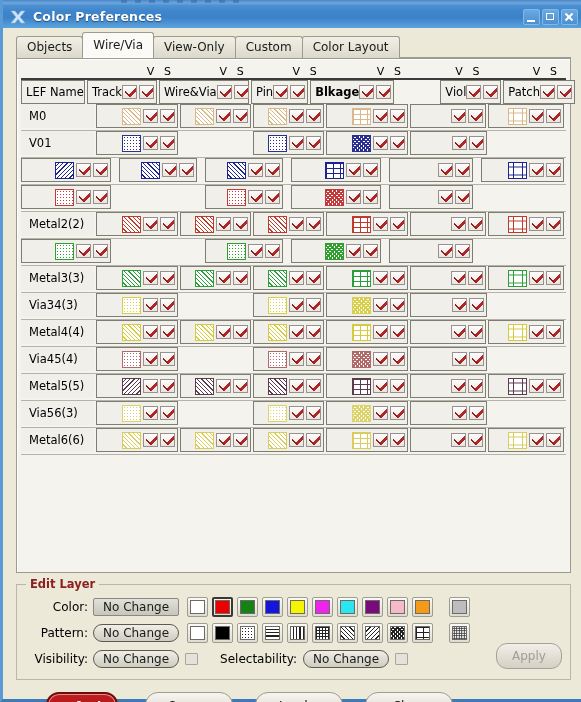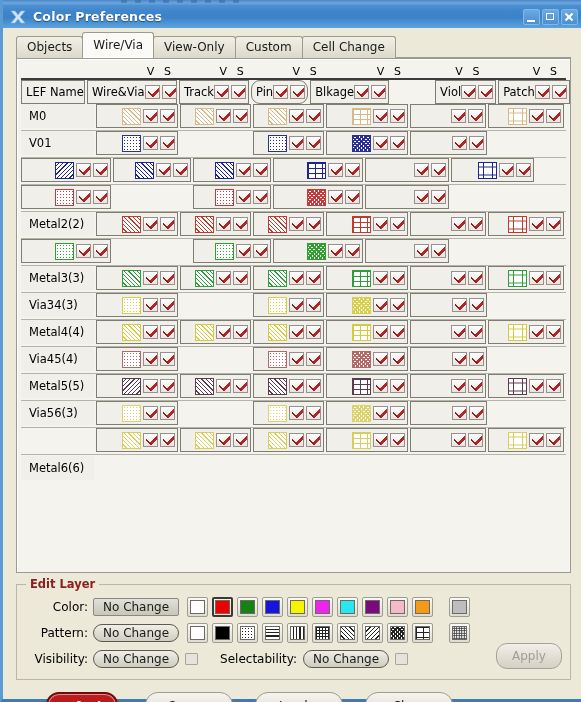--- a/index.html
+++ b/index.html
@@ -48,21 +48,21 @@
               box-shadow:inset 1px 1px 0 #fff;}
   .grid{position:absolute;left:4px;top:4px;width:545px;}
 
   .hdr-v-s{display:flex;height:15px;align-items:flex-end;}
   .vs-cell{display:flex;justify-content:flex-end;align-items:flex-end;font-size:11px;color:#000;
            padding-right:4px;box-sizing:border-box;}
   .vs-cell span{width:17px;text-align:center;}
 
   .rowline{border-top:2px solid #3b3b3b;height:0;font-size:0;}
 
-  .trow{display:flex;height:26px;box-sizing:border-box;}
+  .trow{display:flex;height:26px;box-sizing:border-box;justify-content:space-between;}
   .trow.hdr{height:24px;}
 
   .cell{box-sizing:border-box;display:flex;align-items:center;position:relative;
         background:#f0efe9;border:1px solid #7d7d72;margin-right:2px;height:24px;}
   .cell.namecell{justify-content:center;background:#f0efe9;}
   .cell.plain{border:none;background:transparent;}
   .cell.nm{justify-content:flex-start;padding-left:4px;background:#f0efe9;border:none;}
   .lbl{font-size:11.5px;color:#000;padding-left:4px;white-space:nowrap;}
   .spacer{flex:1 1 auto;}
 
@@ -147,21 +147,21 @@
     </div>
   </div>
 
   <div class="client">
 
     <div class="tabstrip" id="tabstrip">
         <div class="tab">Objects</div>
         <div class="tab active">Wire/Via</div>
         <div class="tab">View-Only</div>
         <div class="tab">Custom</div>
-        <div class="tab">Cell Change</div>
+        <div class="tab">Color Layout</div>
       </div>
 
     <div class="tablepanel">
       <div class="grid" id="grid">
           <div class="hdr-v-s">
             <div class="vs-cell" style="width: 80px;"></div>
             <div class="vs-cell" style="width: 90px;">
               <span>V</span>
               <span>S</span>
             </div>
@@ -184,39 +184,39 @@
             <div class="vs-cell" style="width: 83px;">
               <span>V</span>
               <span>S</span>
             </div>
           </div>
           <div class="rowline"></div>
           <div class="trow hdr">
             <div class="cell namecell" style="width: 80px;">
               <div class="lbl">LEF Name</div>
             </div>
+            <div class="cell" style="width: 78px;">
+              <div class="lbl">Track</div>
+              <div class="spacer"></div>
+              <div class="chk"></div>
+              <div class="chk"></div>
+            </div>
             <div class="cell" style="width: 90px;">
               <div class="lbl">Wire&amp;Via</div>
               <div class="spacer"></div>
               <div class="chk"></div>
               <div class="chk"></div>
             </div>
             <div class="cell" style="width: 78px;">
-              <div class="lbl">Track</div>
-              <div class="spacer"></div>
-              <div class="chk"></div>
-              <div class="chk"></div>
-            </div>
-            <div class="cell" style="width: 78px; border-radius: 9px;">
               <div class="lbl">Pin</div>
               <div class="spacer"></div>
               <div class="chk"></div>
               <div class="chk"></div>
             </div>
-            <div class="cell" style="width: 90px;">
+            <div class="cell" style="width: 90px; font-weight: bold;">
               <div class="lbl">Blkage</div>
               <div class="spacer"></div>
               <div class="chk"></div>
               <div class="chk"></div>
             </div>
             <div class="cell" style="width: 84px; margin-left: 44px;">
               <div class="lbl">Viol</div>
               <div class="spacer"></div>
               <div class="chk"></div>
               <div class="chk"></div>
@@ -645,21 +645,21 @@
             </div>
             <div class="cell" style="width: 84px;">
               <div class="spacer"></div>
               <div class="chk"></div>
               <div class="chk"></div>
             </div>
             <div class="cell plain" style="width: 83px;"></div>
           </div>
           <div class="rowline" style="border-top-width: 1px; border-top-color: rgb(182, 180, 168);"></div>
           <div class="trow">
-            <div class="cell nm" style="width: 80px; border-right: none; margin-top: 28px;">
+            <div class="cell nm" style="width: 80px; border-right: none;">
               <div class="lbl">Metal6(6)</div>
             </div>
             <div class="cell" style="width: 90px;">
               <div class="spacer"></div>
               <div class="swatch" style="background:repeating-linear-gradient(45deg,#ffffff 0 2px,#d9cd5e 2px 3px);border-color:#d9cd5e;"></div>
               <div class="chk"></div>
               <div class="chk"></div>
             </div>
             <div class="cell" style="width: 78px;">
               <div class="spacer"></div>

